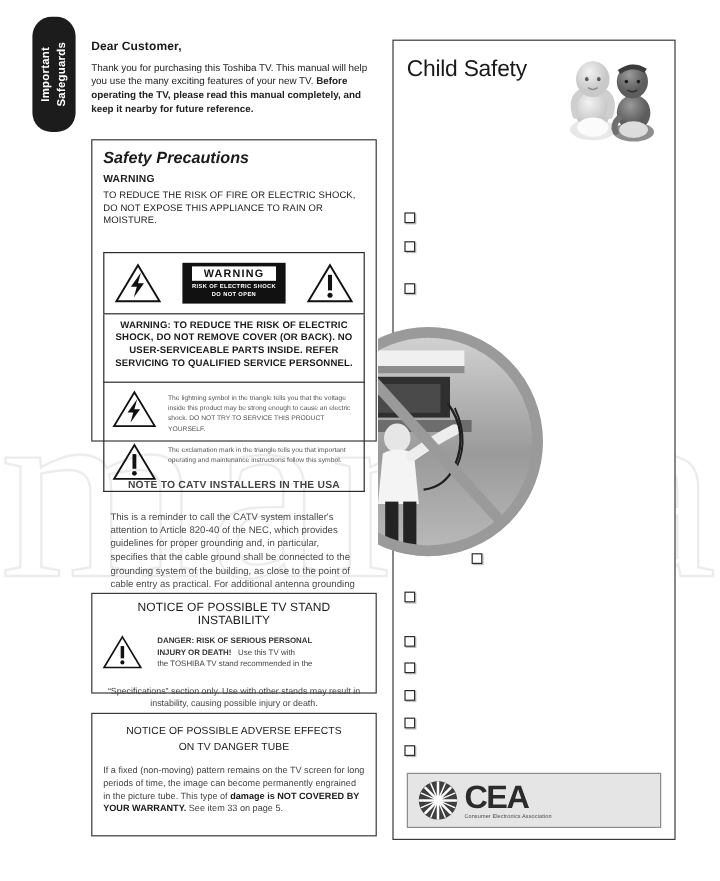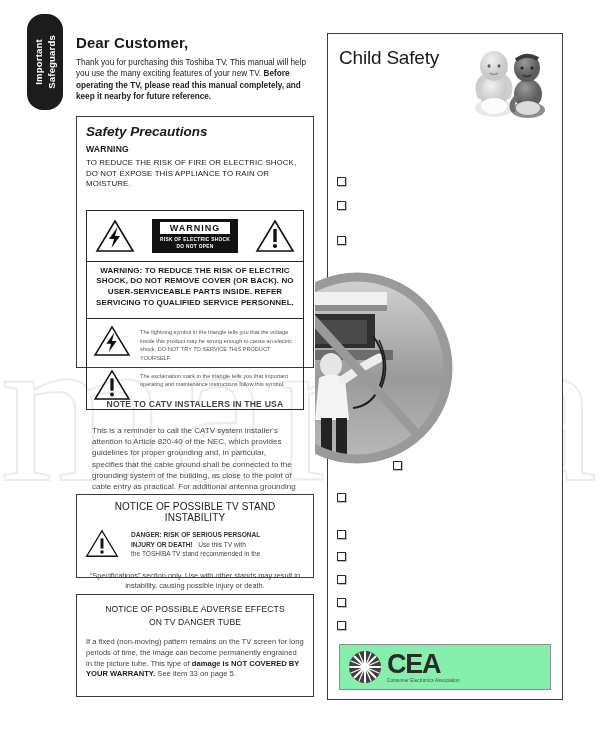--- a/index.html
+++ b/index.html
@@ -27,21 +27,21 @@
     display:flex;align-items:center;justify-content:center;
   }
   .side-tab-text{
     writing-mode:vertical-rl;transform:rotate(180deg);
     color:#ffffff;font-size:9.5px;font-weight:bold;line-height:13px;
     text-align:center;letter-spacing:.2px;
   }
 
   
   .left-col{position:absolute;left:76px;top:34px;width:238px;z-index:4;}
-  .dear{font-size:15px;font-weight:bold;margin:0 0 6px 0;letter-spacing:.1px;}
+  .dear{font-size:10px;font-weight:bold;margin:0 0 6px 0;letter-spacing:.1px;}
   .intro{font-size:8.2px;line-height:11.4px;margin:0;color:#222;}
   .intro b{font-weight:bold;}
 
   .box{border:1.3px solid #3a3a3a;background:#fff;box-sizing:border-box;}
 
   .sp-box{position:absolute;left:76px;top:116px;width:238px;height:252px;z-index:4;padding:7px 9px;box-sizing:border-box;}
   .sp-title{font-size:13.5px;font-weight:bold;margin:0 0 5px 0;font-style:italic;}
   .sp-warn-label{font-size:8.6px;font-weight:bold;margin:0 0 4px 0;letter-spacing:.2px;}
   .sp-warn-body{font-size:7.9px;line-height:10.6px;margin:0 0 20px 0;letter-spacing:.1px;}
 
@@ -79,21 +79,21 @@
 
   
   .right-col{position:absolute;left:327px;top:33px;width:236px;height:667px;z-index:4;}
   .cs-title{position:absolute;left:11px;top:13px;font-size:19px;font-weight:normal;margin:0;letter-spacing:-.2px;}
 
   .babies{position:absolute;right:14px;top:6px;width:84px;height:80px;}
   .bullet{position:absolute;width:7px;height:7px;border:1.2px solid #2b2b2b;background:#fff;box-shadow:1px 1px 0 #bdbdbd;}
 
   .photo-circle{position:absolute;left:-13px;top:236px;width:140px;height:196px;overflow:hidden;}
 
-  .cea-box{position:absolute;left:11px;top:610px;width:212px;height:46px;border:1.1px solid #8d8d8d;background:#86efac;display:flex;align-items:center;padding-left:8px;box-sizing:border-box;}
+  .cea-box{position:absolute;left:11px;top:610px;width:212px;height:46px;border:1.1px solid #8d8d8d;background:#e5e5e5;display:flex;align-items:center;padding-left:8px;box-sizing:border-box;}
   .cea-mark{width:34px;height:34px;flex:0 0 auto;}
   .cea-words{margin-left:5px;}
   .cea-text{font-size:27px;font-weight:bold;line-height:26px;letter-spacing:-1.2px;color:#2b2b2b;font-family:"Liberation Sans",sans-serif;}
   .cea-sub{font-size:4.6px;letter-spacing:.1px;color:#4a4a4a;margin-top:1px;}
 </style>
 </head>
 <body>
 
 <div class="page">
 

